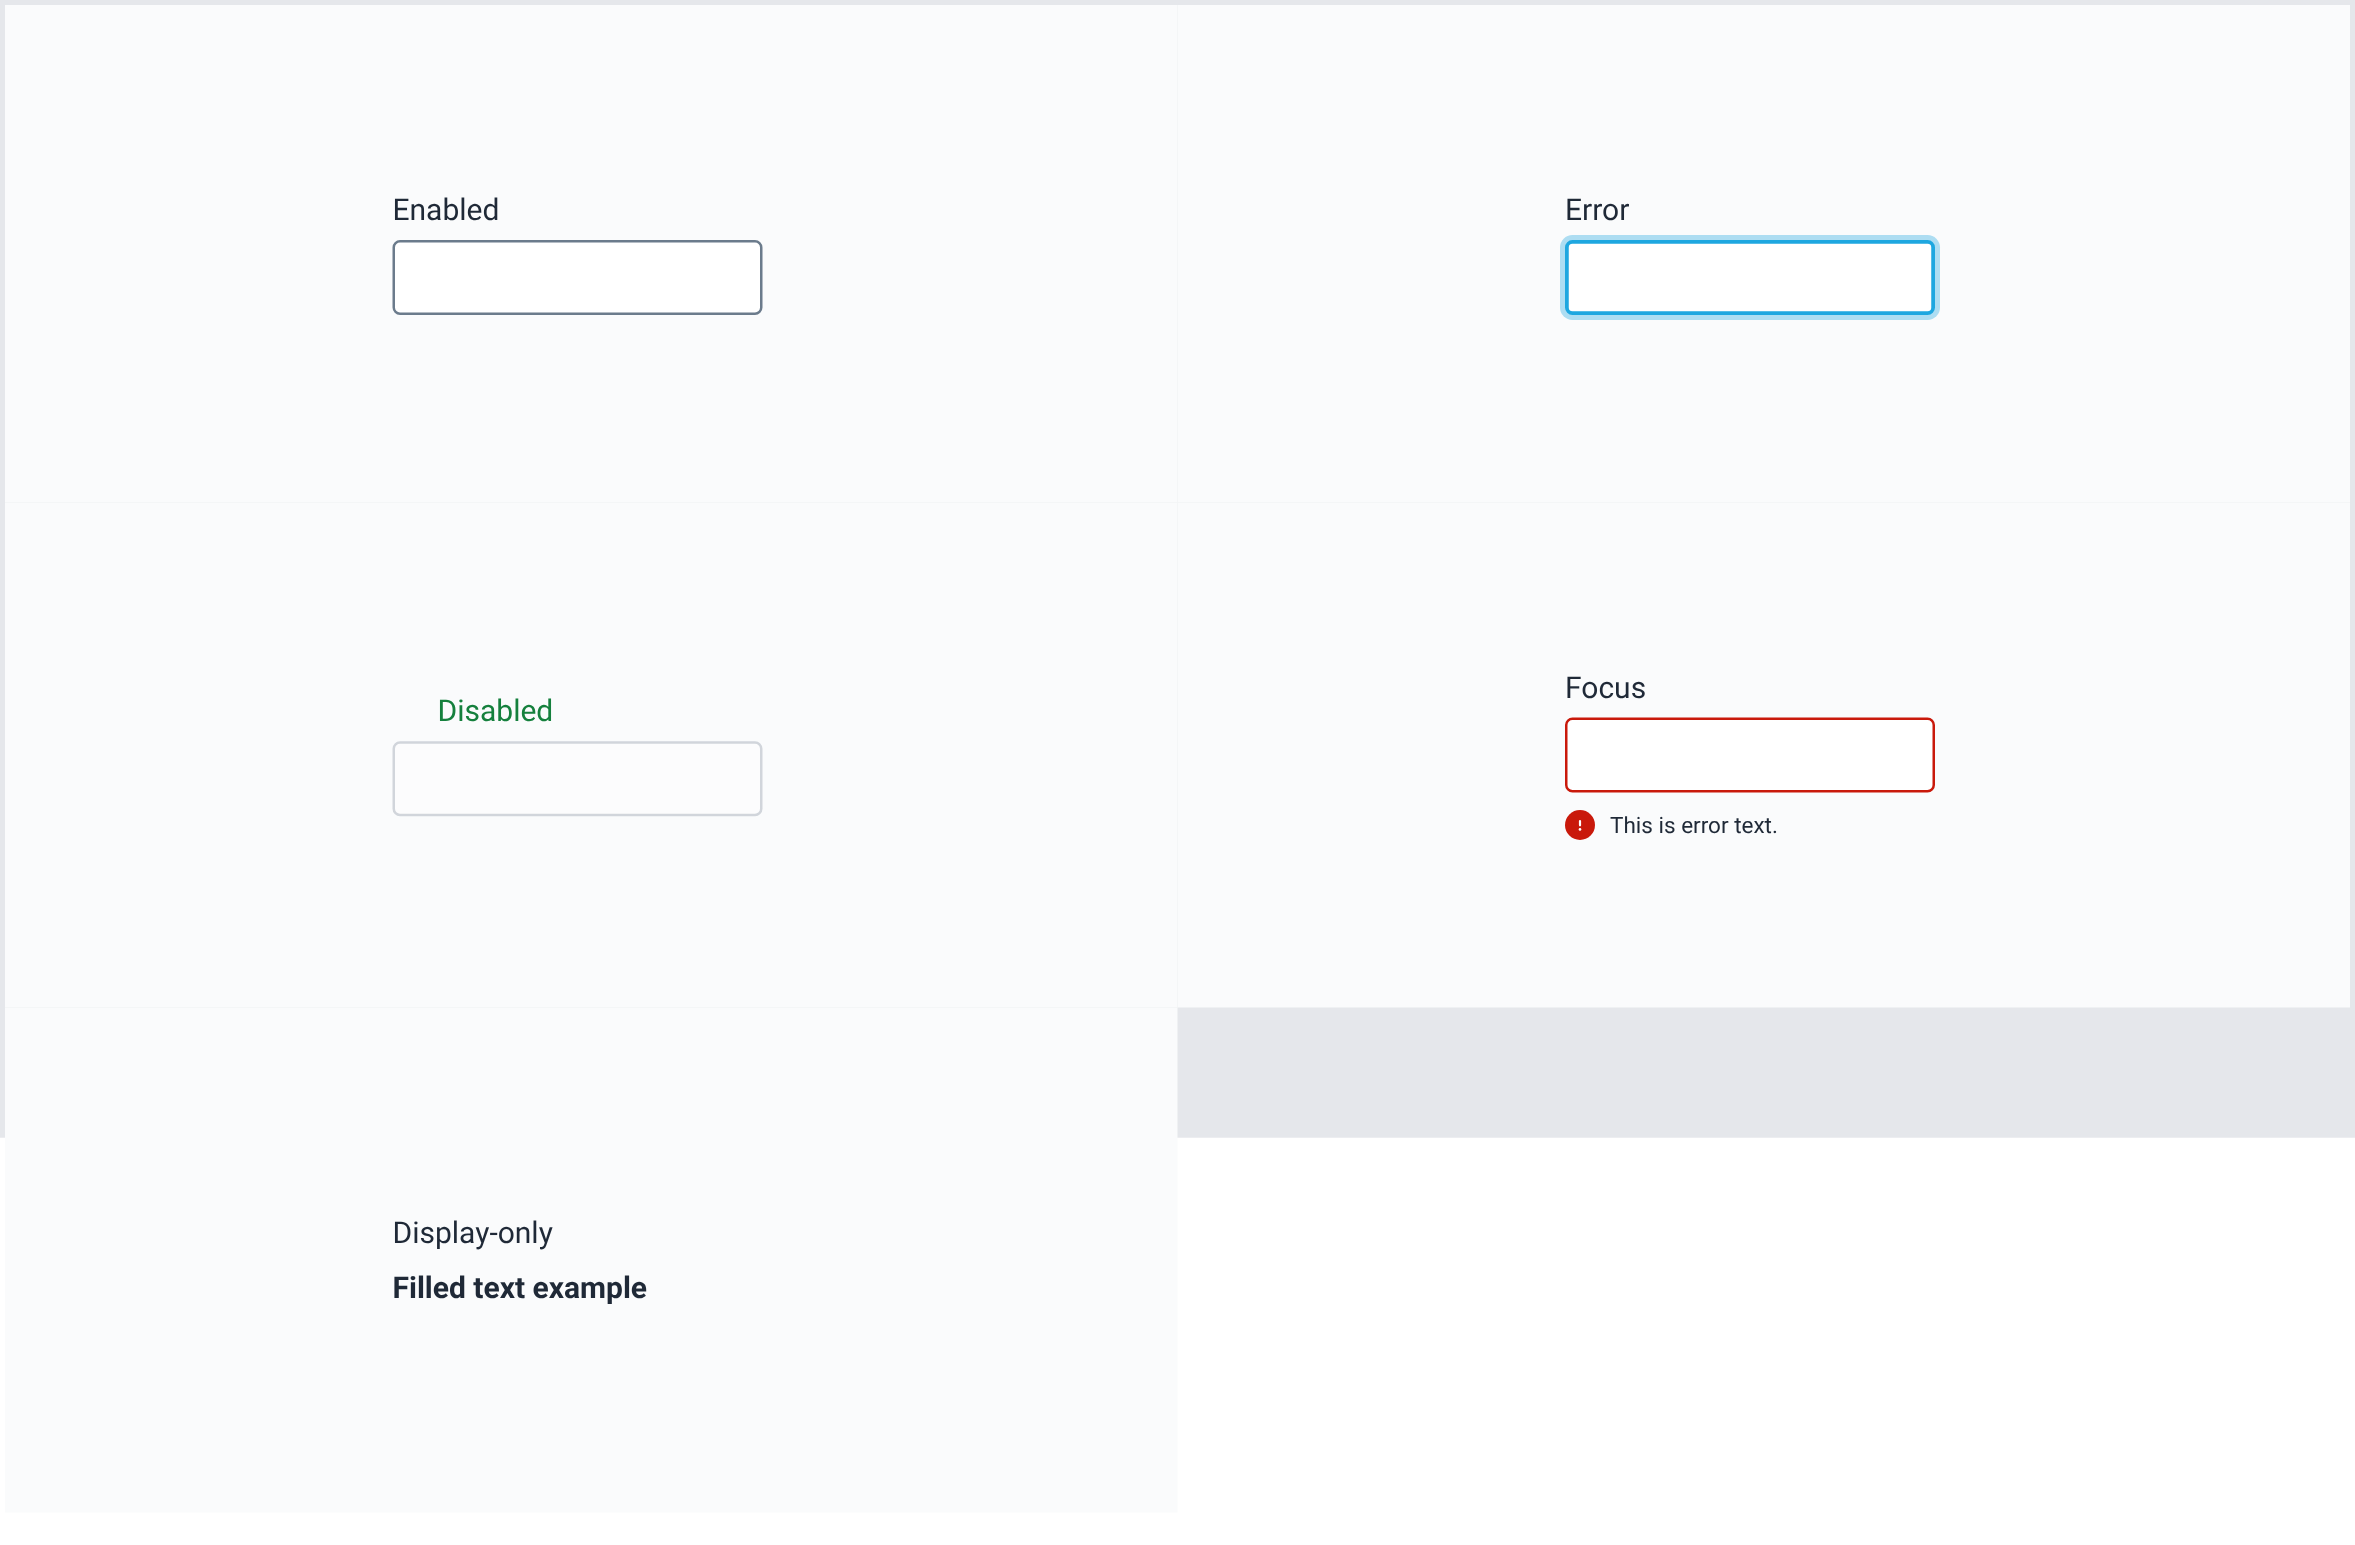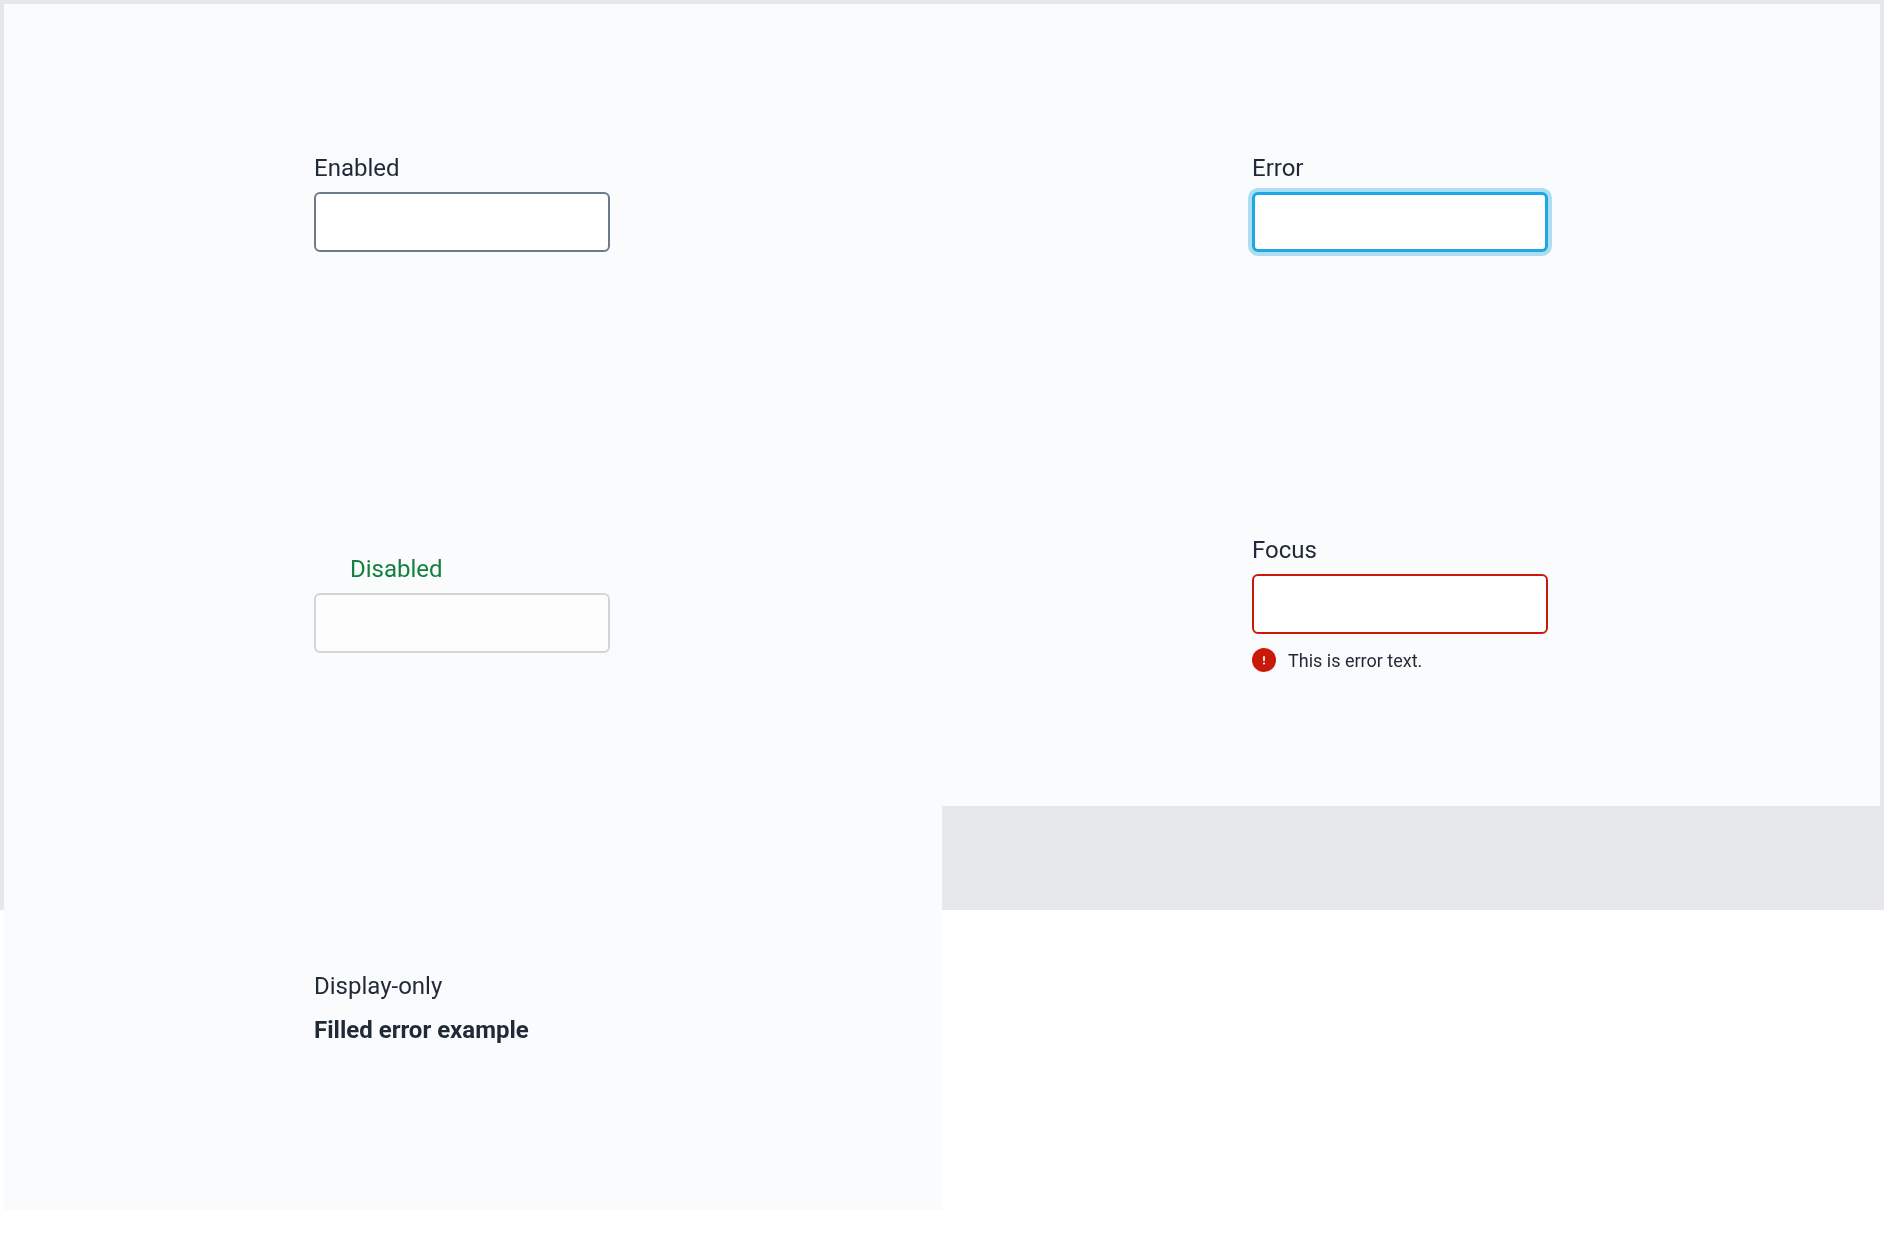--- a/index.html
+++ b/index.html
@@ -128,17 +128,17 @@
         </span>
         <span class="error-text">This is error text.</span>
       </div>
     </div>
   </div>
 
 
   <div class="cell">
     <div class="field-wrap">
       <div class="label">Display-only</div>
-      <div class="display-value">Filled error example</div>
+      <div class="display-value">Filled text example</div>
     </div>
   </div>
 
 </div>
 
 </body></html>

